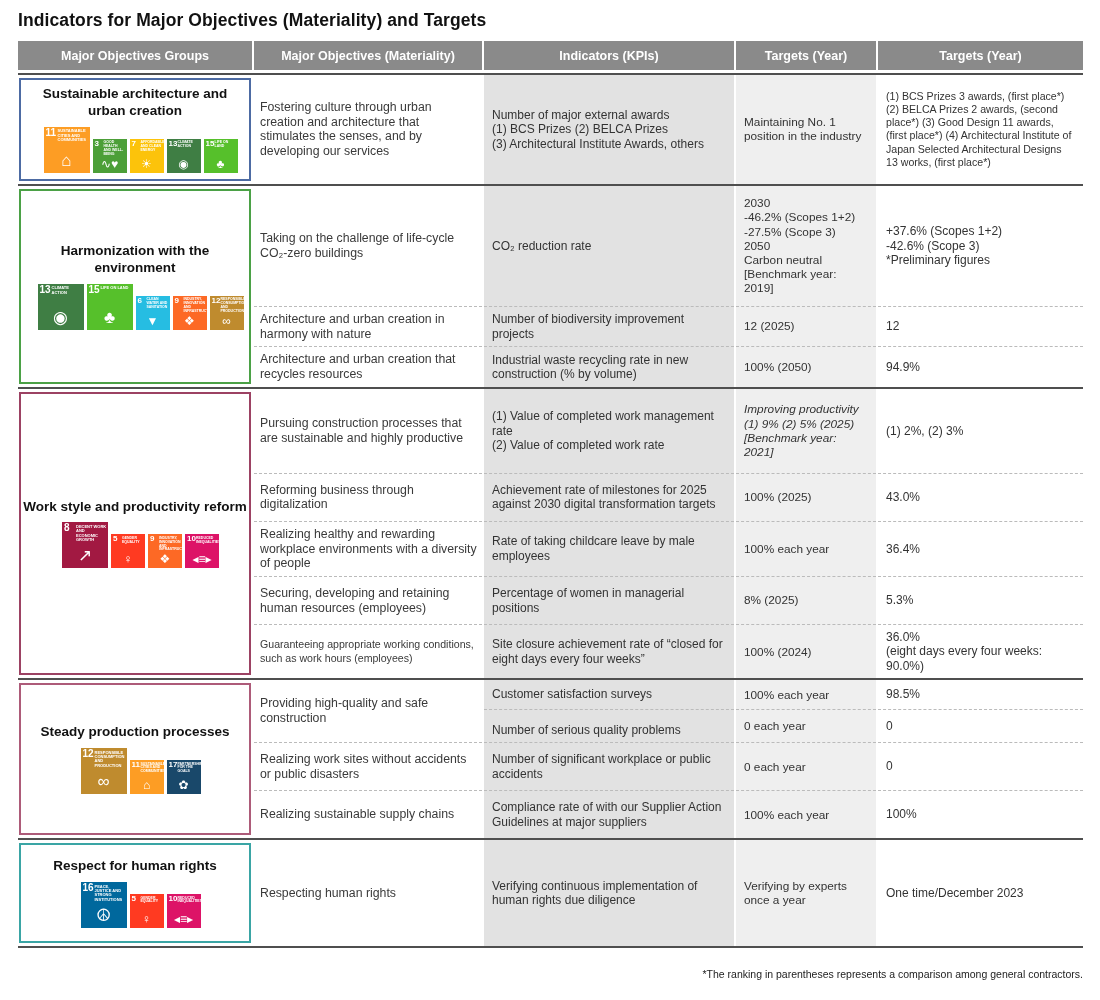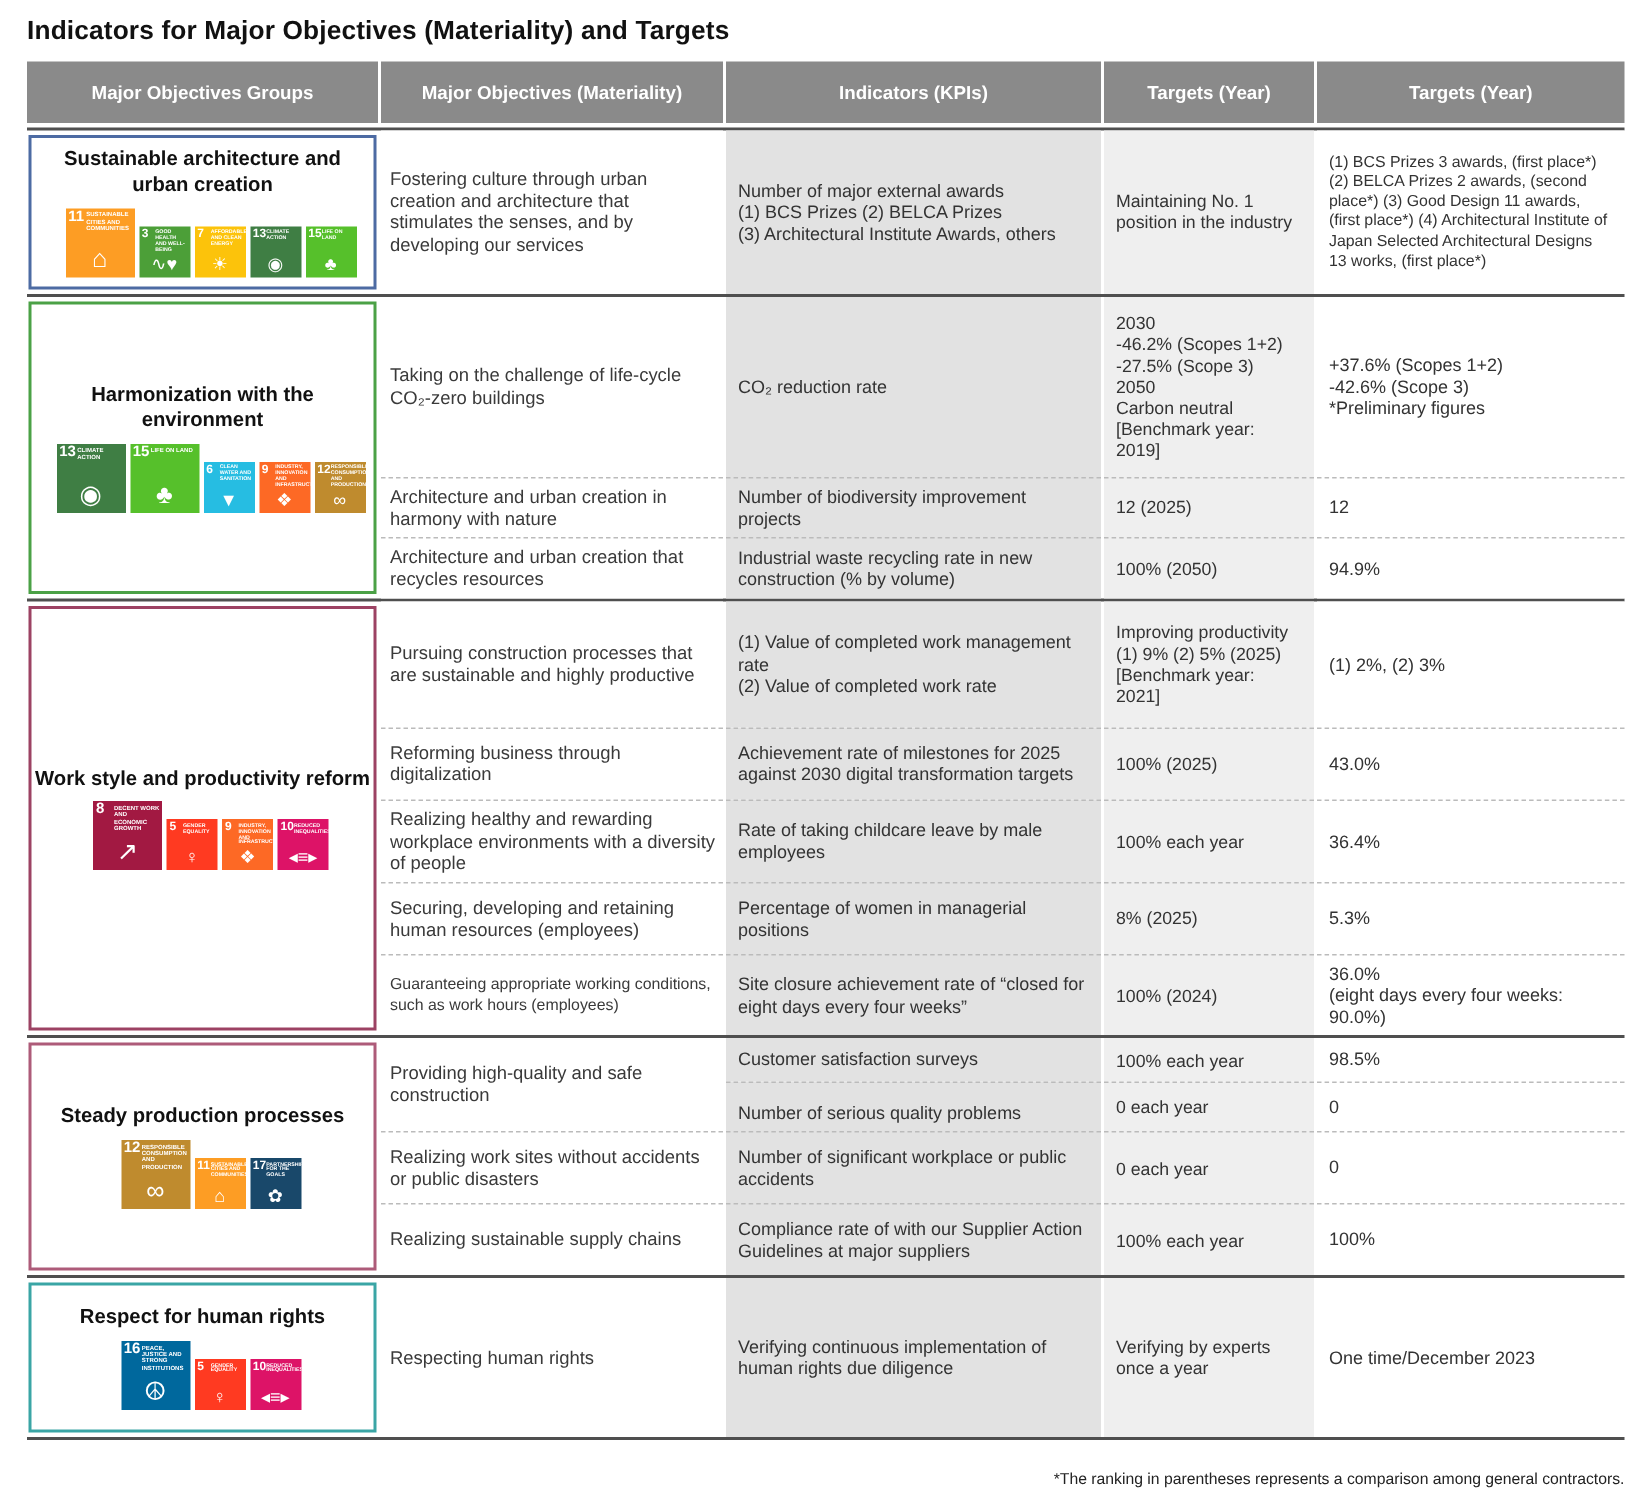--- a/index.html
+++ b/index.html
@@ -1,20 +1,20 @@
 <!DOCTYPE html>
 <html><head>
 <meta charset="utf-8">
 <style>
   html,body{margin:0;padding:0;background:#fff;}
   body{width:1100px;height:1000px;font-family:"Liberation Sans",sans-serif;color:#222;overflow:hidden;}
   .wrap{padding:6px 17px 0 18px;}
   .page-title{font-size:17.5px;font-weight:bold;color:#111;margin:4px 0 10px 0;letter-spacing:.1px;}
   .cols{display:grid;grid-template-columns:234px 228px 250px 140px 205px;column-gap:2px;}
-  .thead .th{background:#8a8a8a;color:#fff;font-weight:bold;font-size:12.5px;height:41px;
+  .thead .th{background:#8a8a8a;color:#fff;font-weight:bold;font-size:12.5px;height:29px;
     display:flex;align-items:center;justify-content:center;text-align:center;}
   .tbody{margin-top:3px;}
   .group{border-top:2px solid #4f4f4f;padding:0;}
   .endline{border-top:2px solid #4f4f4f;}
   .cell{box-sizing:border-box;display:flex;align-items:center;padding:5px 8px;font-size:12px;
     line-height:1.2;color:#333;}
   .cell span{white-space:pre-line;}
   .mat{background:#fff;padding:5px 4px 5px 6px;color:#3a3a3a;font-size:12.3px;}
   .c3{background:#e2e2e2;}
   .c4{background:#efefef;font-size:11.8px;}
@@ -210,21 +210,21 @@
             </div>
           </div>
         </div>
         <div class="cell mat" style="grid-area: 1 / 2 / span 1;">
           <span>Pursuing construction processes that are sustainable and highly productive</span>
         </div>
         <div class="cell c3 krow-0" style="grid-area: 1 / 3;">
           <span>(1) Value of completed work management rate
 (2) Value of completed work rate</span>
         </div>
-        <div class="cell c4 krow-0" style="grid-area: 1 / 4;">
+        <div class="cell c4 krow-0" style="grid-area: 1 / 4; font-style: italic;">
           <span>Improving productivity
 (1) 9%  (2) 5% (2025)
 [Benchmark year: 2021]</span>
         </div>
         <div class="cell c5 krow-0" style="grid-area: 1 / 5;">
           <span>(1) 2%, (2) 3%</span>
         </div>
         <div class="cell mat div" style="grid-area: 2 / 2 / span 1;">
           <span>Reforming business through digitalization</span>
         </div>

